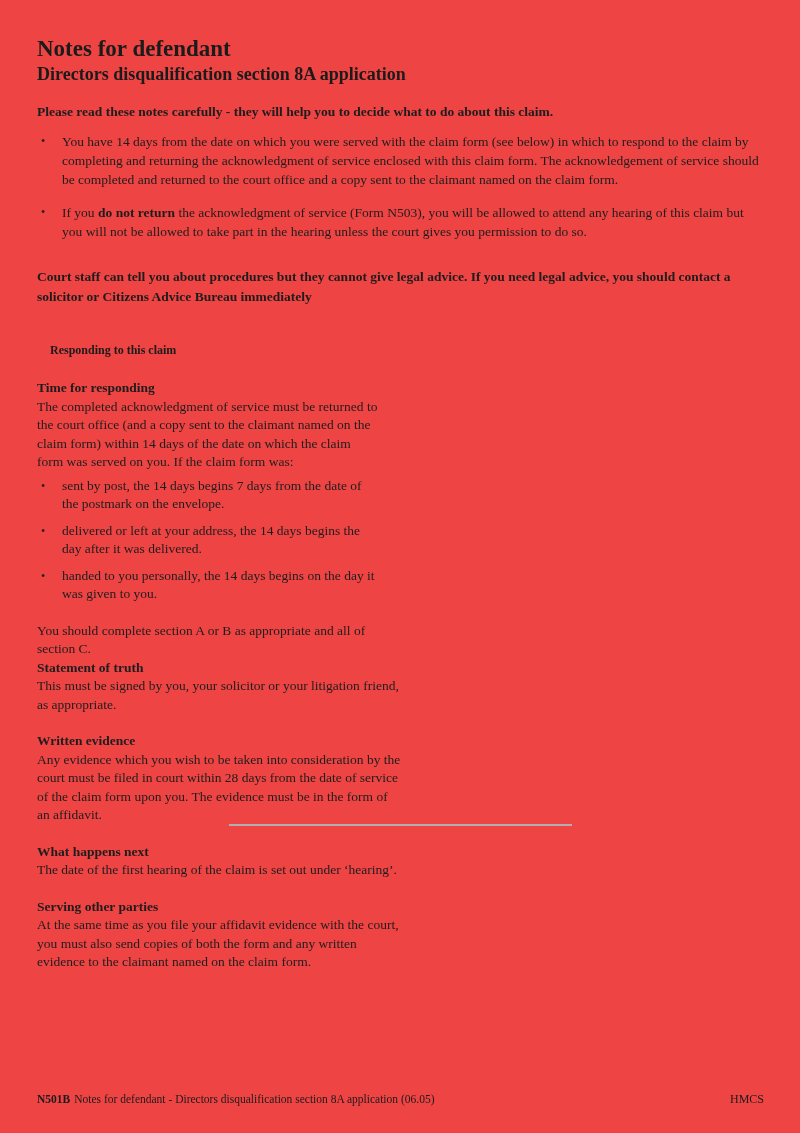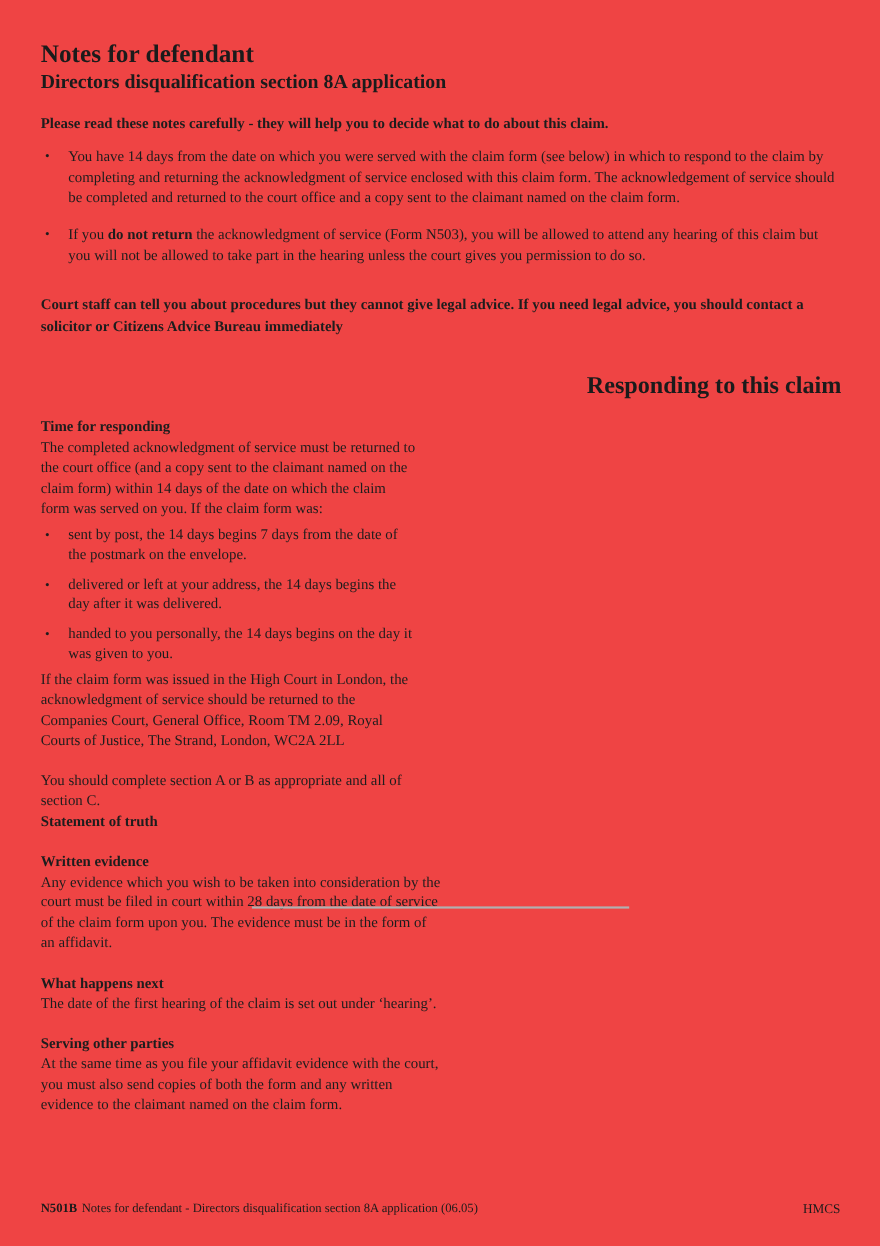--- a/index.html
+++ b/index.html
@@ -22,21 +22,21 @@
 
   .bullets { }
   .top-bullets { margin-top:11px; }
   .bullet { display:flex; font-size:13.5px; line-height:19px; }
   .top-bullets .bullet + .bullet { margin-top:14px; }
   .marker { flex:none; width:25px; padding-left:4px; box-sizing:border-box; font-size:12px; }
   .btext { flex:1; max-width:703px; }
 
   .advice { margin-top:26px; font-weight:bold; max-width:738px; line-height:20px; }
 
-  h3.section-heading { margin:33px 0 0; font-size:22px; line-height:20px; font-weight:bold; color:#1b1b1b;text-align:right; }
+  h3.section-heading { margin:33px 13px 0; font-size:12px; line-height:20px; font-weight:bold; color:#1b1b1b; }
 
   .columns { display:flex; margin-top:19px;flex-direction:column; }
   .col { font-size:13.5px; }
   .col p, .col .bullet { line-height:18.5px; }
   .col-left { flex:none; width:341px; margin-right:29px; }
   .col-right { flex:none; width:366px; }
   .sub + .sub { margin-top:18px; }
   .subhead { font-weight:bold; font-size:13.5px; line-height:18.5px; }
   .nowrap { white-space:nowrap; }
   .col-bullets { margin-top:5px; }
@@ -107,30 +107,30 @@
             </div>
             <div class="bullet">
               <span class="marker">•</span>
               <span class="btext">delivered or left at your address, the 14 days begins the day after it was delivered.</span>
             </div>
             <div class="bullet">
               <span class="marker">•</span>
               <span class="btext">handed to you personally, the 14 days begins on the day it was given to you.</span>
             </div>
           </div>
-          <p class="footnote">If the claim form was issued in the High Court in London, the acknowledgment of service should be returned to the Companies Court, General Office, Room TM 2.09, Royal Courts of Justice, The Strand, London, WC2A 2LL</p>
         </div>
         <div class="sub">
           <p>You should complete section A or B as appropriate and all of section C.</p>
         </div>
       </div>
 
       <div class="col col-right">
         <div class="sub">
           <div class="subhead">Statement of truth</div>
+          <p>This must be signed by you, your solicitor or your litigation friend, as appropriate.</p>
         </div>
         <div class="sub">
           <div class="subhead">Written evidence</div>
           <p>Any evidence which you wish to be taken into consideration by the court must be filed in court within 28 days from the date of service of the claim form upon you. The evidence must be in the form of an affidavit.</p>
         </div>
         <div class="sub">
           <div class="subhead">What happens next</div>
           <p>The date of the first hearing of the claim is set out under ‘hearing’.</p>
         </div>
         <div class="sub">

